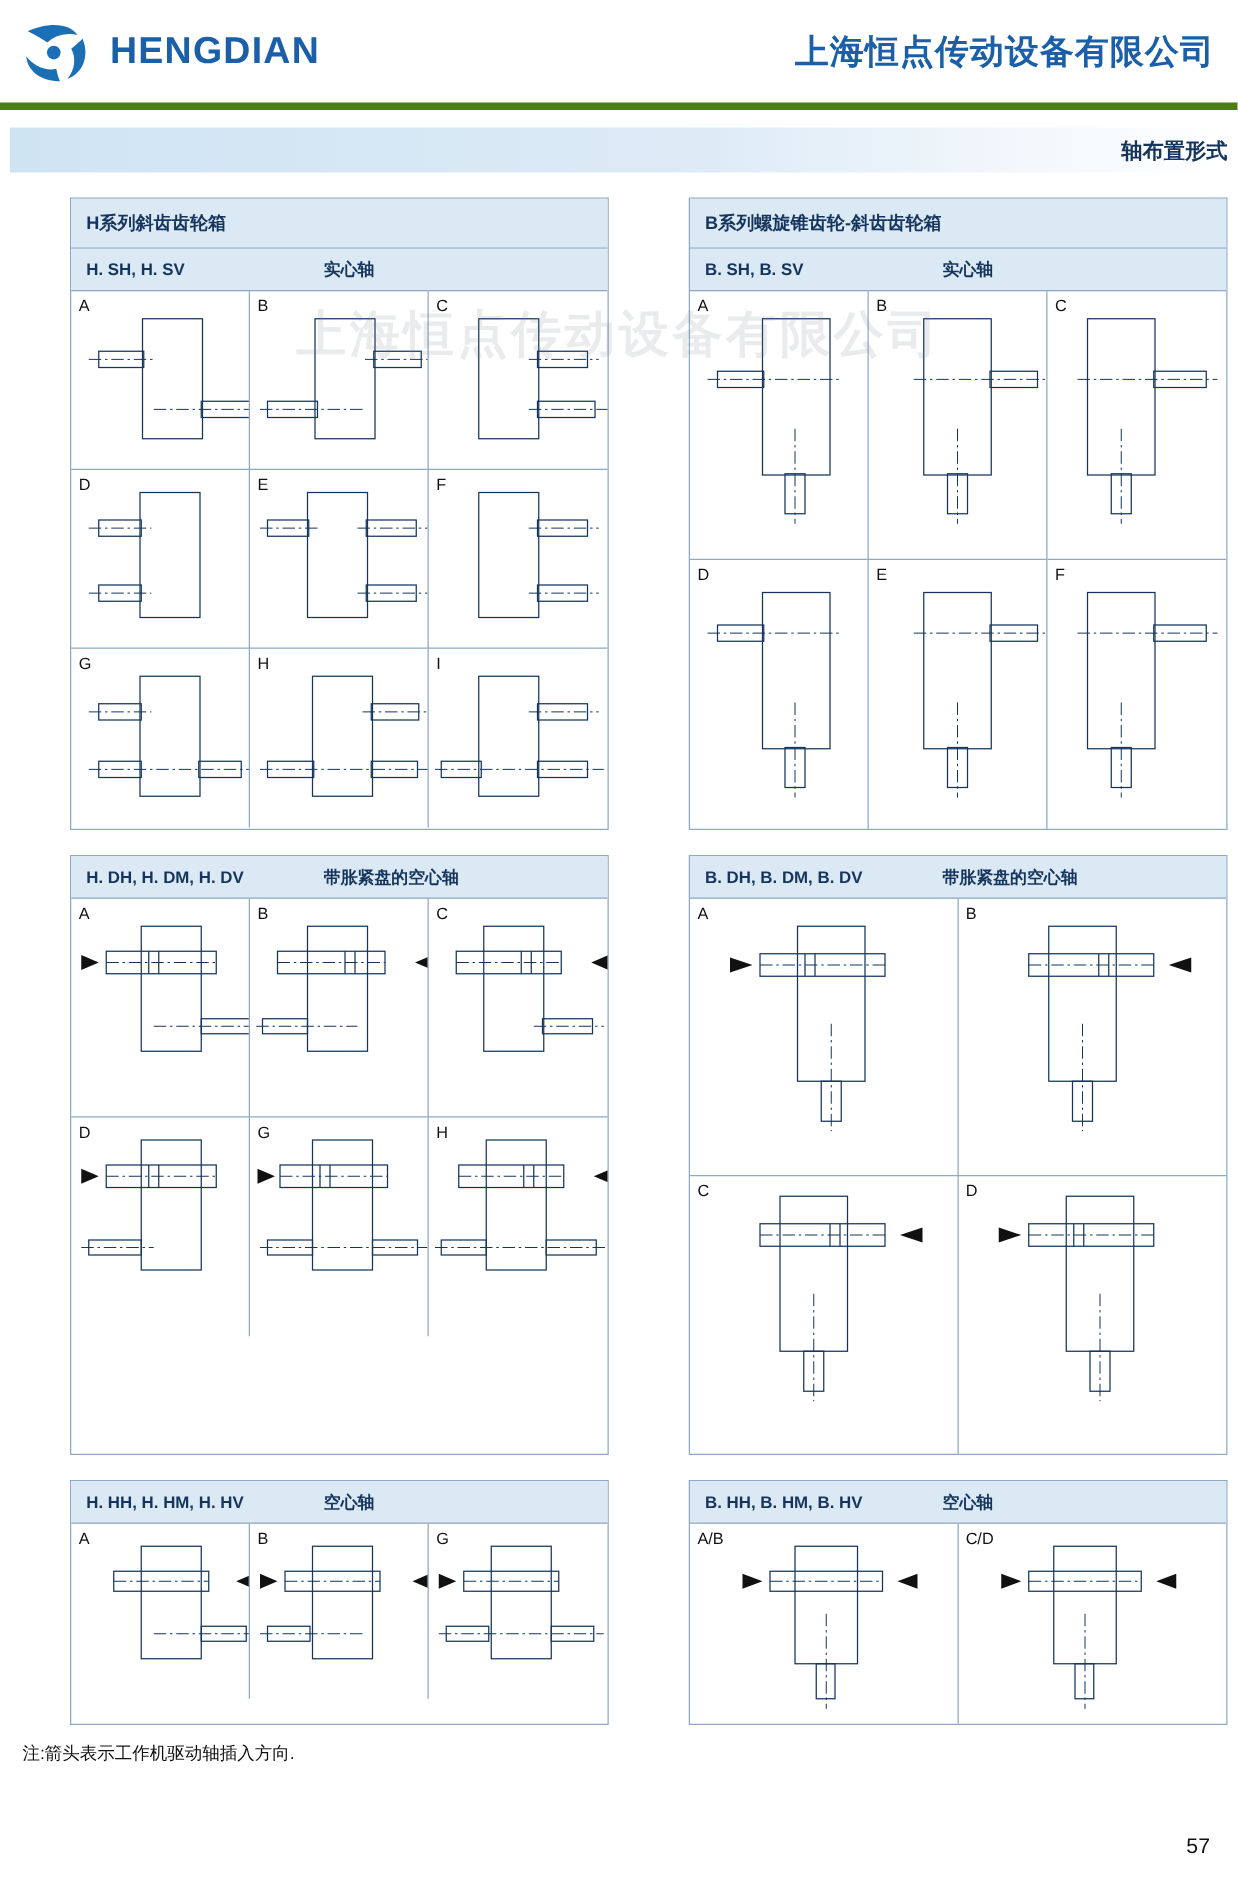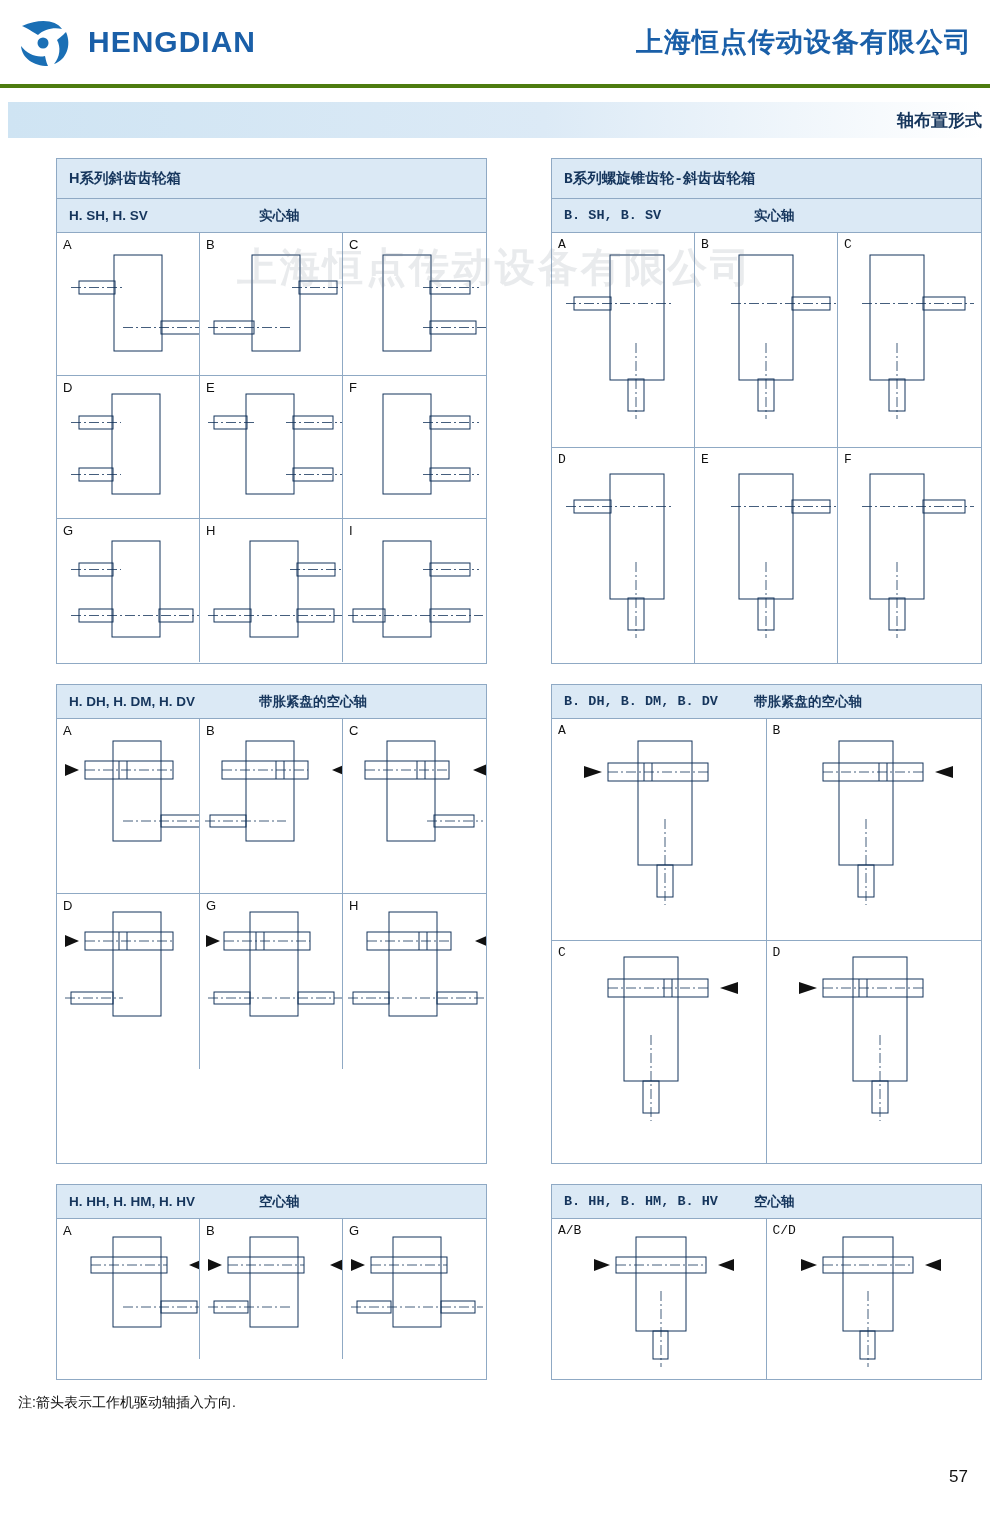--- a/index.html
+++ b/index.html
@@ -19,21 +19,21 @@
     position: relative;
     width: 990px;
     height: 1513px;
     box-sizing: border-box;
   }
 
   
   .header {
     position: relative;
     height: 88px;
-    border-bottom: 4px solid #4d7c0f;
+    border-bottom: 6px solid #4d7c0f;
     display: flex;
     align-items: center;
     padding: 0 16px;
     box-sizing: border-box;
   }
   .logo-wrap {
     display: flex;
     align-items: center;
     gap: 14px;
   }
@@ -103,21 +103,21 @@
     gap: 16px;
     margin-top: 20px;
   }
   .block {
     border: 1px solid #8fa9c4;
     box-sizing: border-box;
     background: #fff;
     margin-left: 48px;
   }
   .block.left { width: 478px; }
-  .block.right { width: 478px; font-family: Liberation Mono, monospace; }
+  .block.right { width: 478px; }
 
   .block-title {
     background: #dbe9f5;
     border-bottom: 1px solid #8fa9c4;
     height: 40px;
     display: flex;
     align-items: center;
     padding-left: 12px;
     font-size: 14.5px;
     font-weight: bold;

